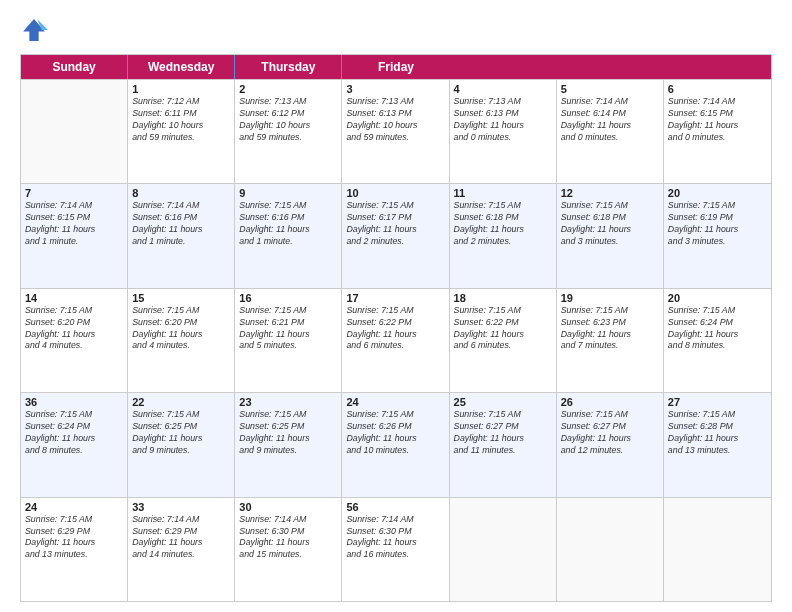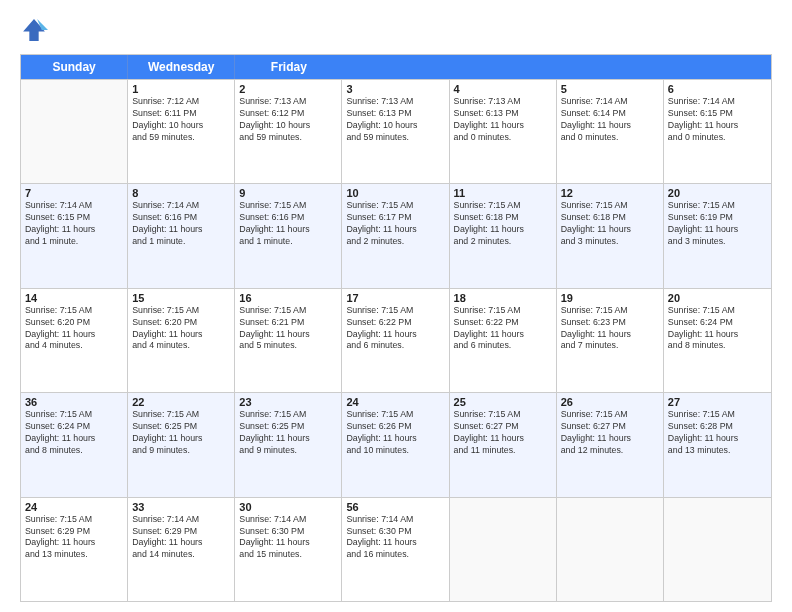--- a/index.html
+++ b/index.html
@@ -55,21 +55,21 @@
     }
     .calendar {
       flex: 1;
       display: flex;
       flex-direction: column;
       border: 1px solid #ccc;
     }
     .cal-header-row {
       display: grid;
       grid-template-columns: repeat(7, 1fr);
-      background: #3b82f6;
+      background: #be185d;
     }
     .cal-header-cell {
       color: #fff;
       font-size: 12px;
       font-weight: bold;
       text-align: center;
       padding: 5px 2px;
       border-right: 1px solid #5a8adf;
     }
     .cal-header-cell:last-child { border-right: none; }
@@ -101,20 +101,21 @@
     .day-num {
       font-size: 11px;
       font-weight: bold;
       color: #222;
       margin-bottom: 1px;
     }
     .day-info {
       font-size: 8.8px;
       color: #333;
       line-height: 1.35;
+      font-style: italic;
     }
   </style>
 </head>
 <body>
 
 <div class="page">
   <div class="header">
     <div class="logo">
       <svg class="logo-icon" viewBox="0 0 36 36">
         <polygon points="18,4 32,20 24,20 24,32 12,32 12,20 4,20" fill="#3a6bbf"></polygon>
@@ -128,20 +129,21 @@
     <div class="title-block">
       <div class="month-title"></div>
       <div class="subtitle"></div>
     </div>
   </div>
 
   <div class="calendar">
     <div class="cal-header-row">
         <div class="cal-header-cell">Sunday</div>
         <div class="cal-header-cell">Wednesday</div>
+        <div class="cal-header-cell">Thursday</div>
         <div class="cal-header-cell">Friday</div>
       </div>
     <div class="cal-body">
         <div class="cal-row">
           <div class="cal-cell empty"></div>
           <div class="cal-cell">
             <div class="day-num">1</div>
             <div class="day-info" style="white-space: pre-line;">Sunrise: 7:12 AM
 Sunset: 6:11 PM
 Daylight: 10 hours

